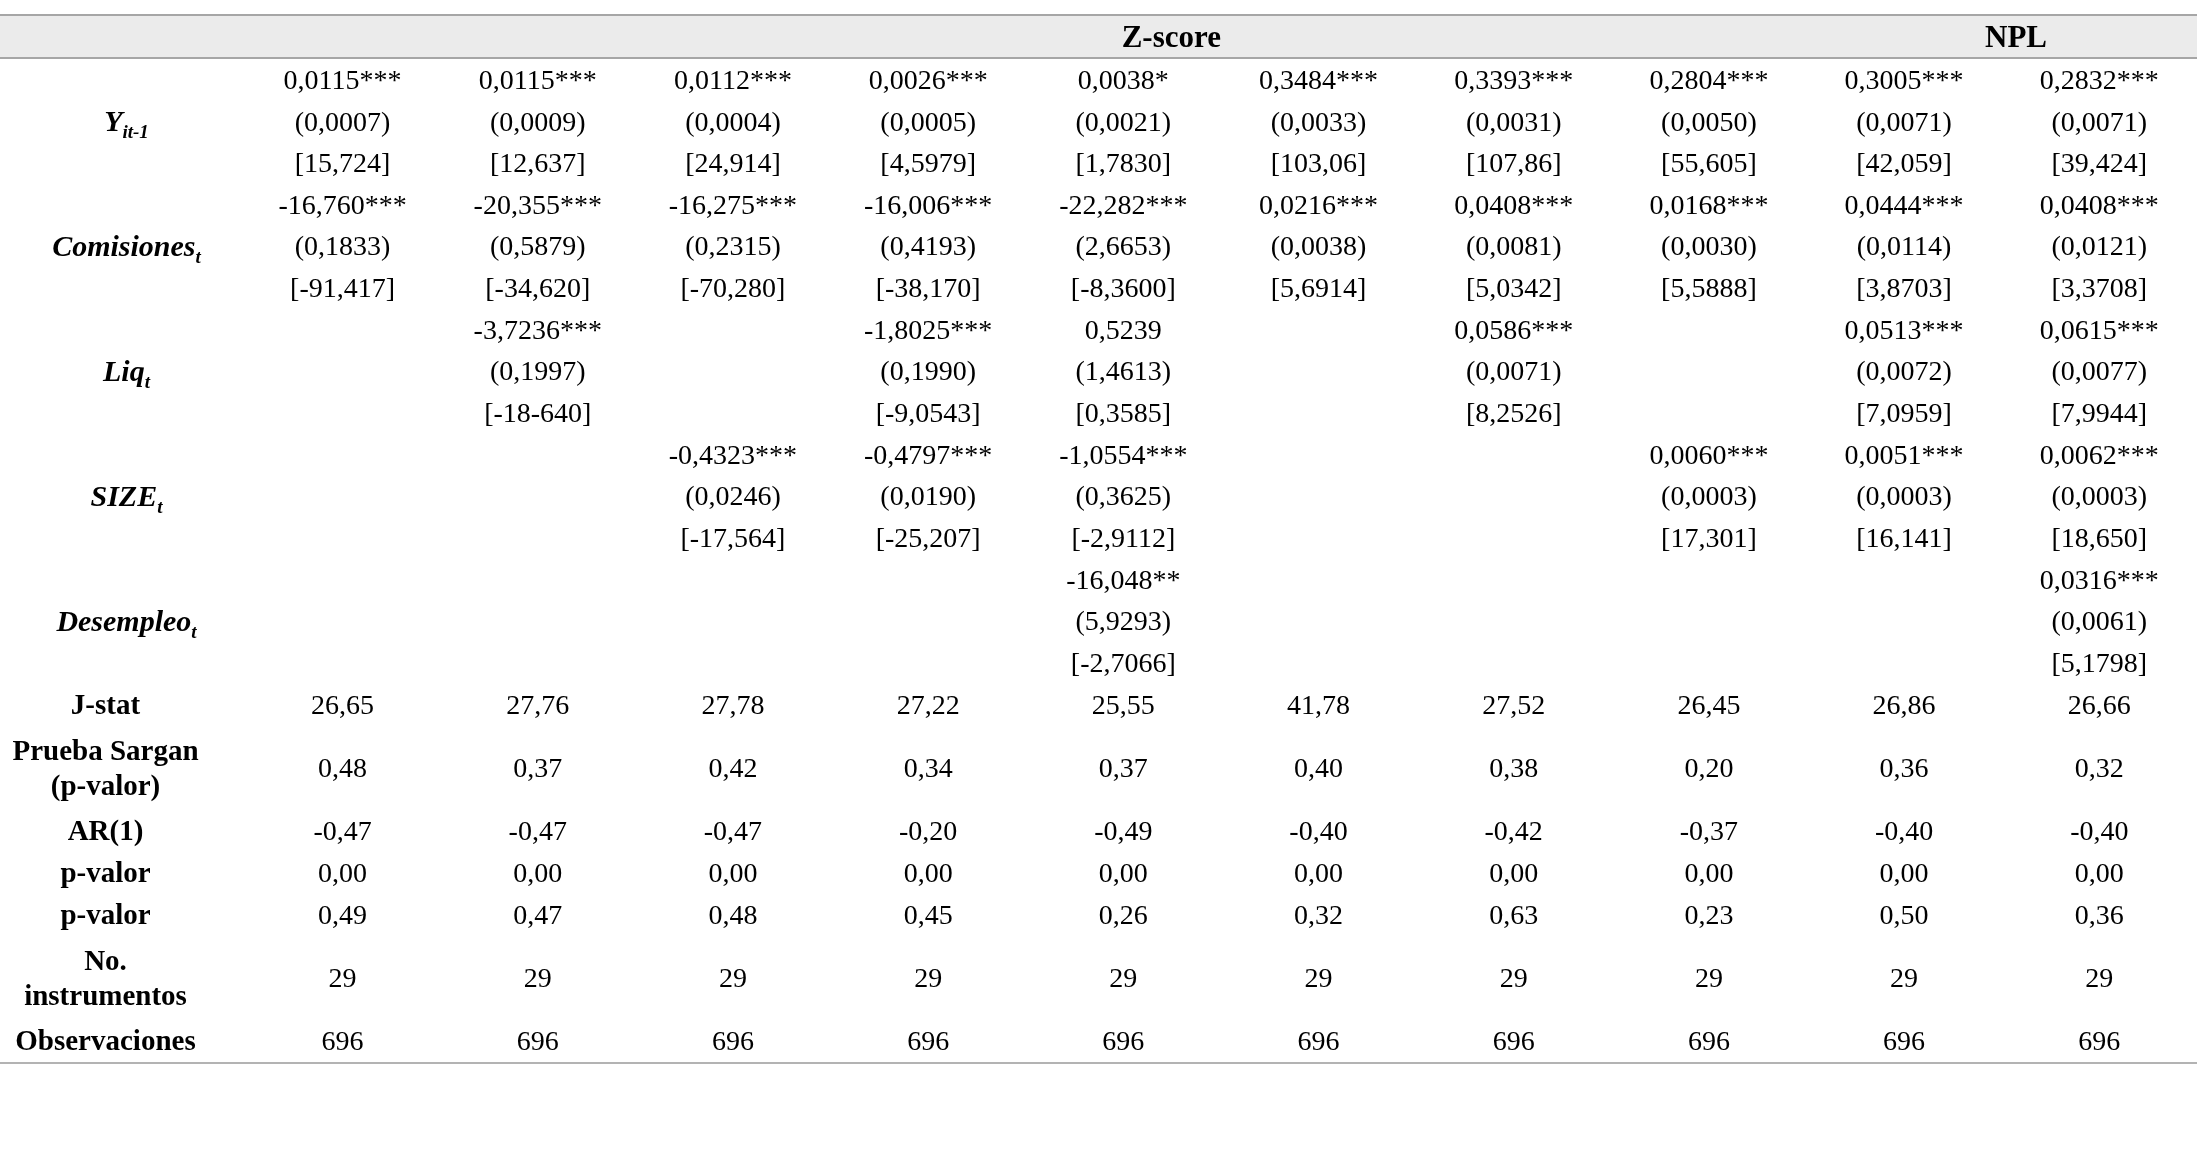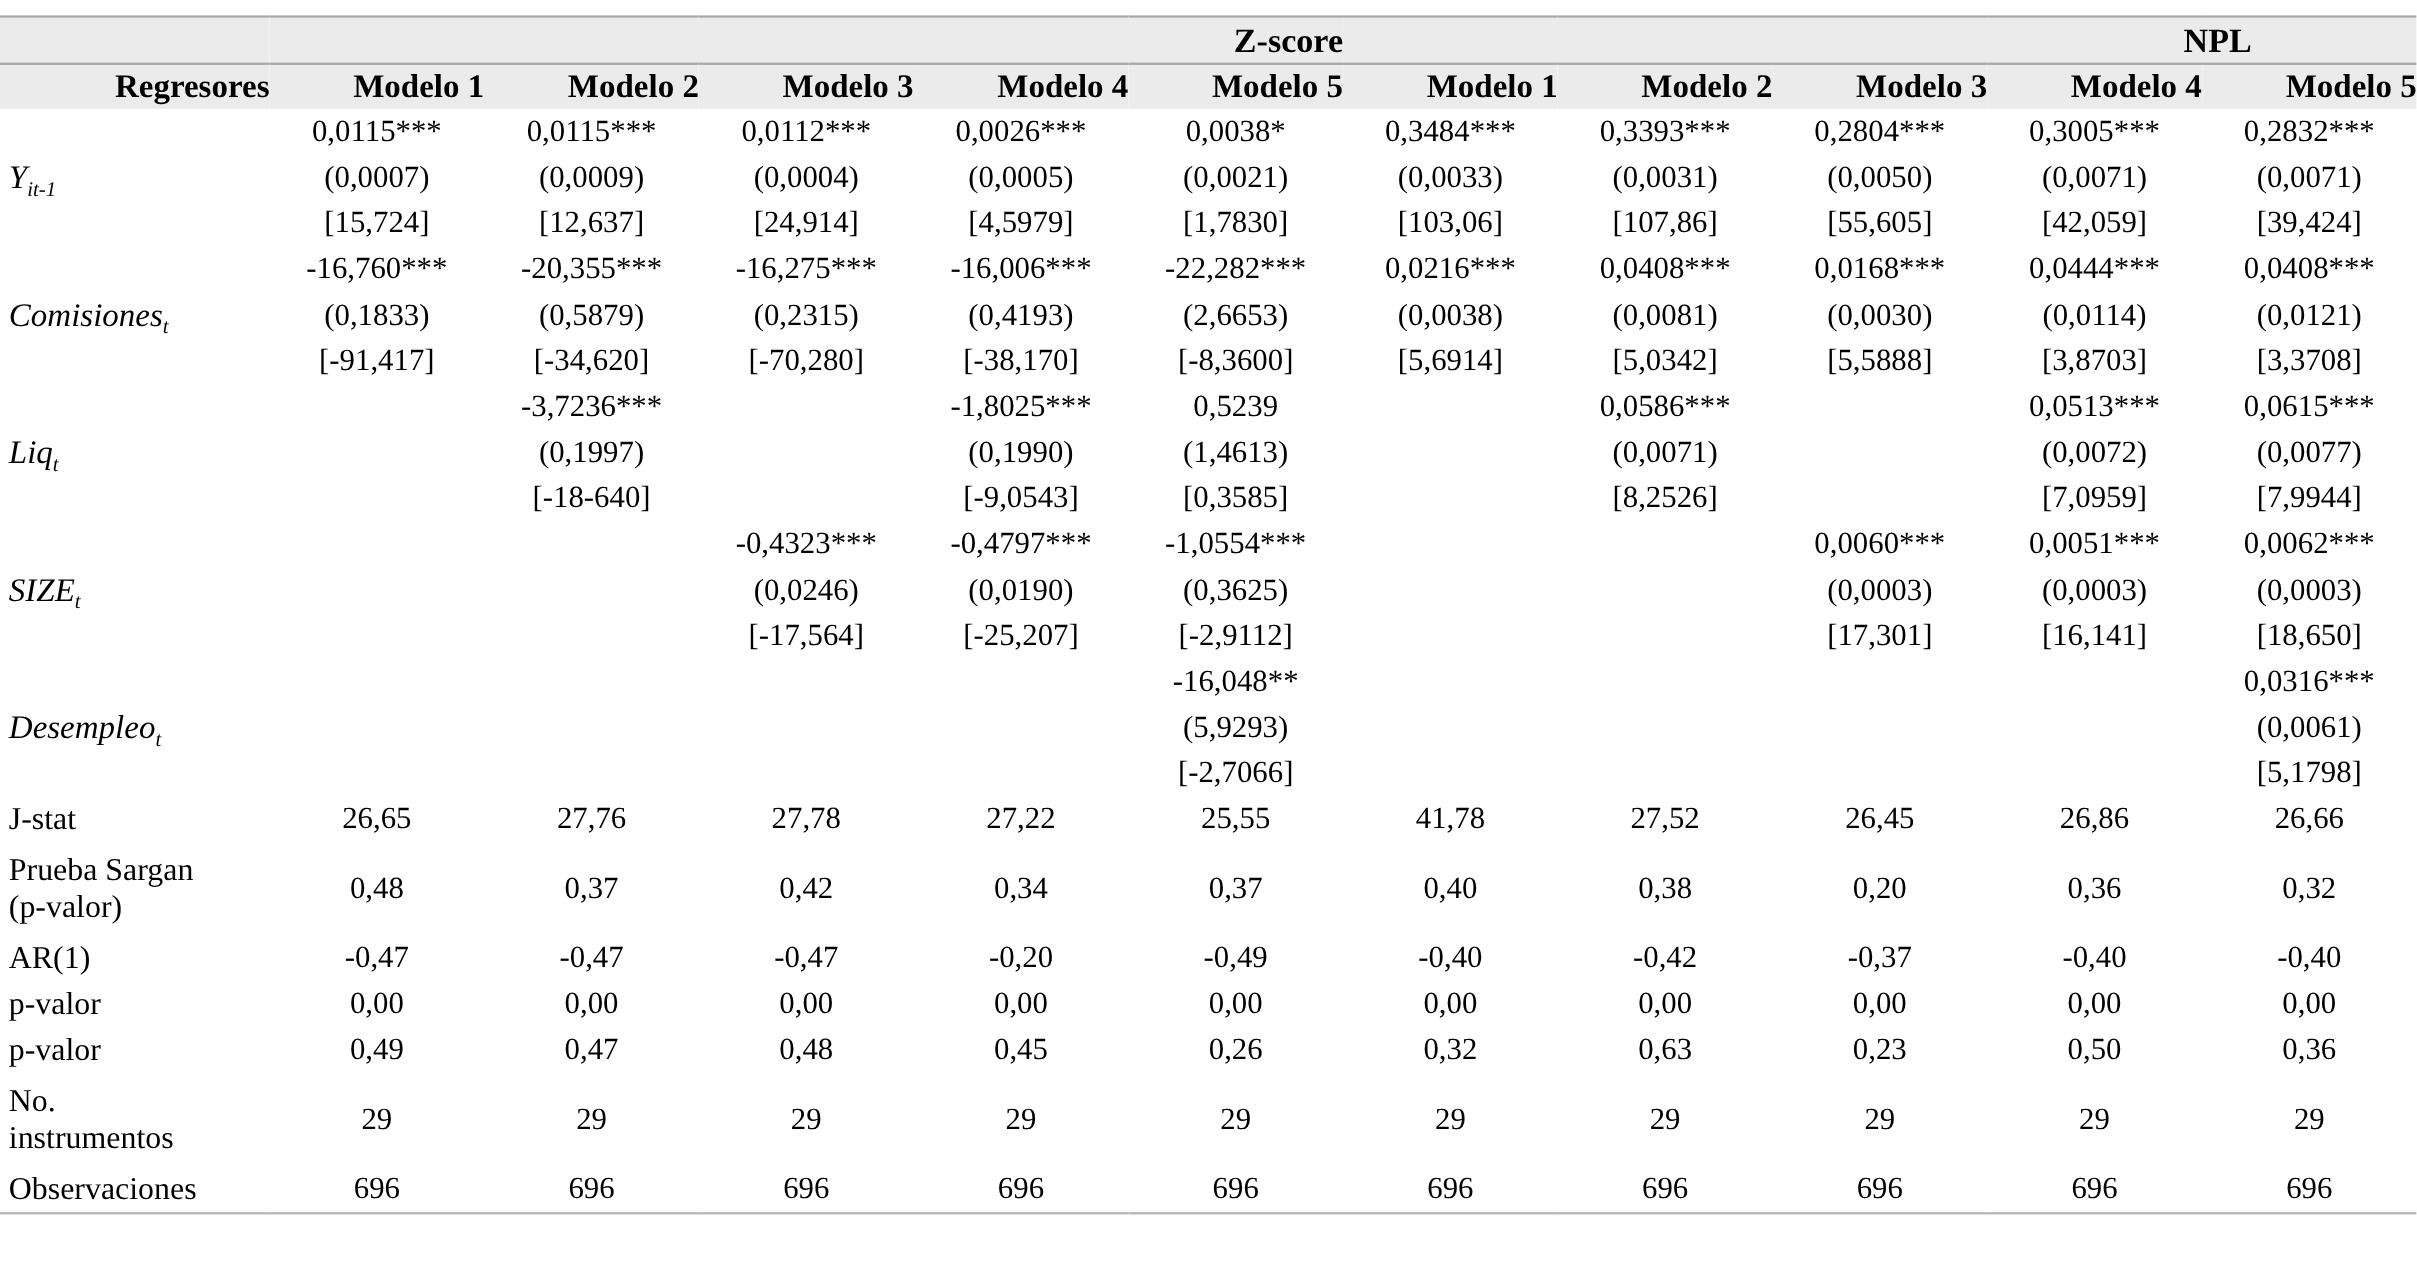--- a/index.html
+++ b/index.html
@@ -24,21 +24,21 @@
     height:41px;font-size:31px;
   }
   tr.group-row th.npl-head{padding-right:150px;}
   tr.model-row th{height:40px;font-size:30px;}
   tbody td{
     text-align:center;vertical-align:middle;
     font-size:28px;padding:0;
   }
   tr.var-row{height:125px;}
   .ln{height:41.5px;line-height:41.5px;white-space:nowrap;}
-  td.var-label,td.stat-label{text-align:left;padding-left:8px;}
+  td.var-label,td.stat-label{text-align:center;padding-left:8px;font-weight:bold;}
   td.var-label{font-size:30px;font-style:italic;}
   td.var-label sub{font-size:19px;font-style:italic;line-height:0;}
   tr.stat-row td{height:42px;}
   tr.stat-row.two-line td{height:84px;}
   td.stat-label{font-size:29px;font-style:normal;}
   .sl{max-width:195px;line-height:1.18;}
 </style>
 </head>
 <body>
 
@@ -56,33 +56,20 @@
         <col>
         <col>
         <col>
     </colgroup>
     <thead>
       <tr class="group-row">
         <th></th>
         <th colspan="5">Z-score</th>
         <th colspan="5" class="npl-head">NPL</th>
       </tr>
-      <tr class="model-row" id="model-row">
-        <th>Regresores</th>
-      <th>Modelo 1</th>
-          <th>Modelo 2</th>
-          <th>Modelo 3</th>
-          <th>Modelo 4</th>
-          <th>Modelo 5</th>
-          <th>Modelo 1</th>
-          <th>Modelo 2</th>
-          <th>Modelo 3</th>
-          <th>Modelo 4</th>
-          <th>Modelo 5</th>
-        </tr>
     </thead>
     <tbody id="tbody">
         <tr class="var-row">
           <td class="var-label"><i>Y</i><sub>it-1</sub></td>
           <td class="val">
             <div class="ln coef">0,0115***</div>
             <div class="ln se">(0,0007)</div>
             <div class="ln t">[15,724]</div>
           </td>
           <td class="val">

